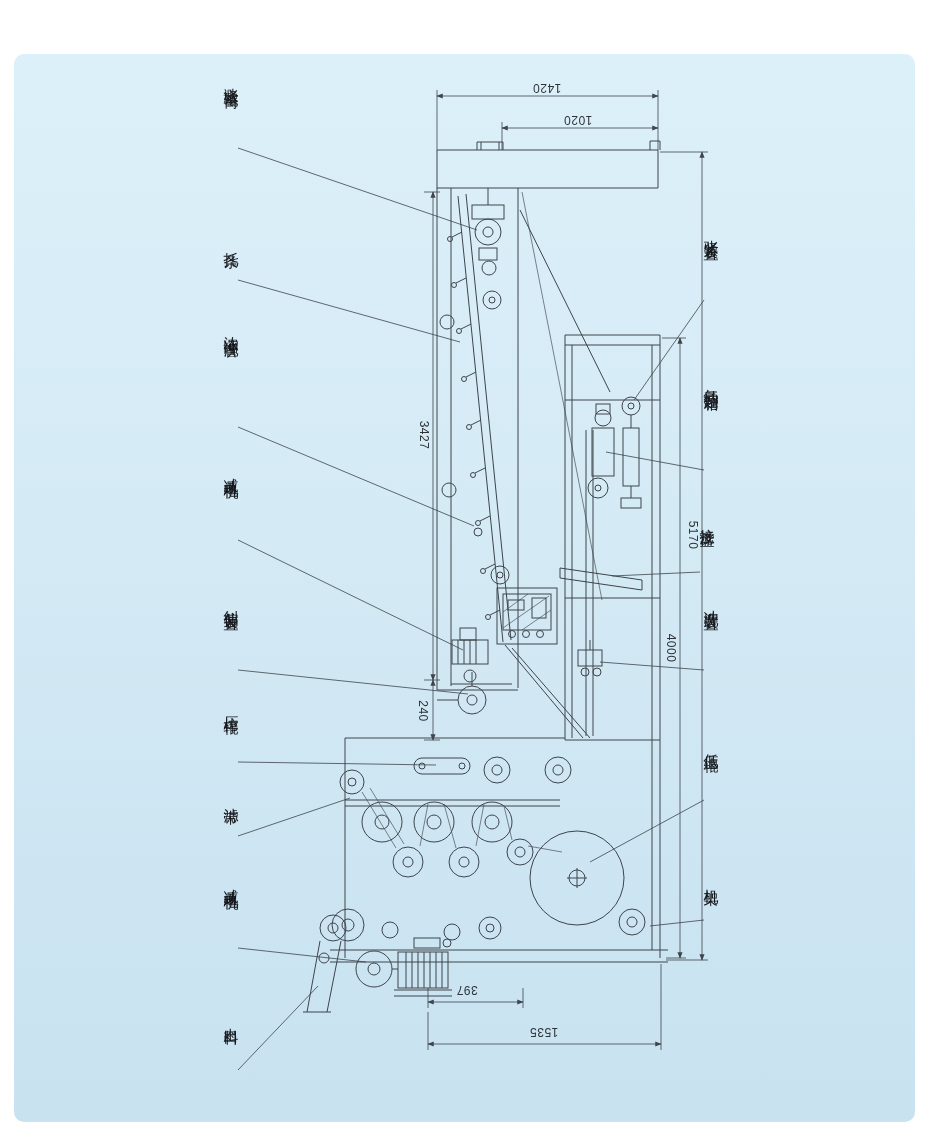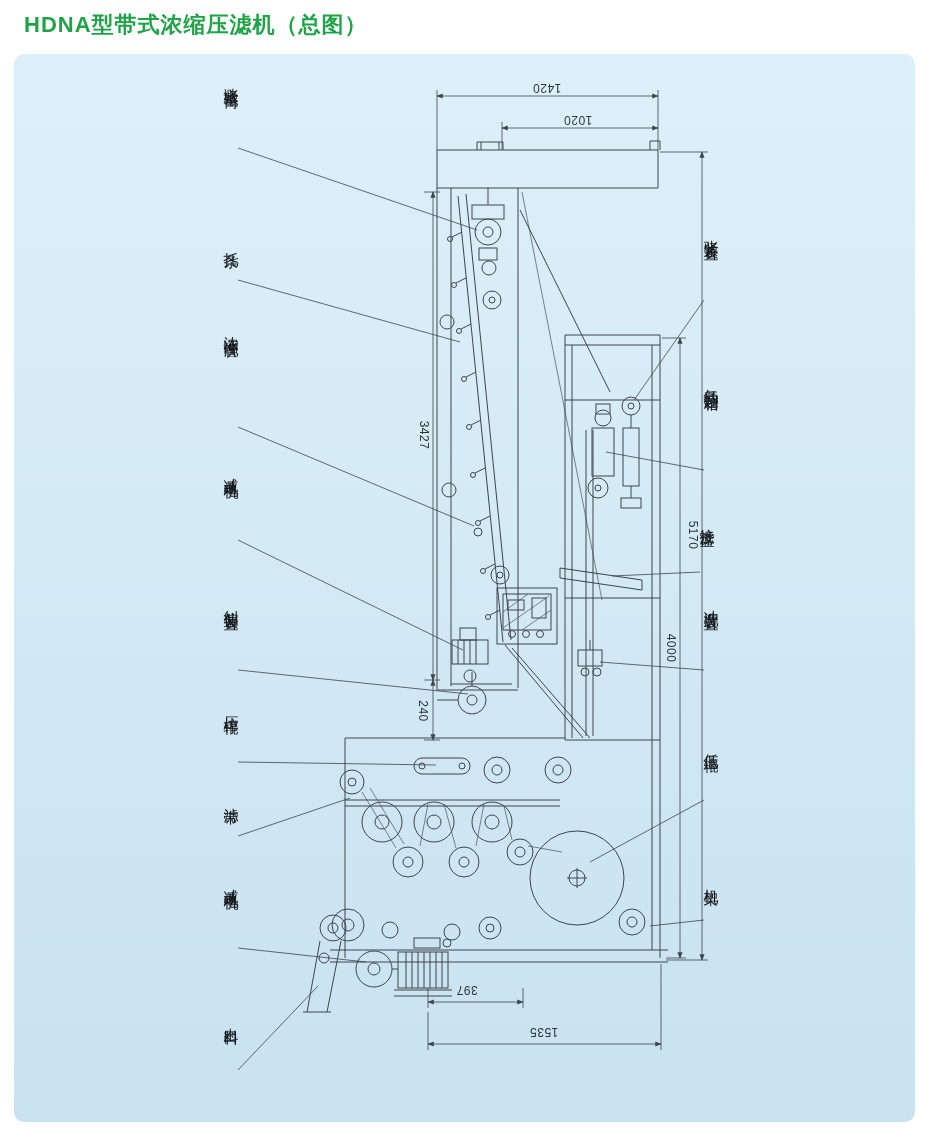--- a/index.html
+++ b/index.html
@@ -36,21 +36,20 @@
     font-size: 12px; color: #2e3338; letter-spacing: 0.5px;
   }
   .r180 { transform: rotate(180deg); }
   .r90  { transform: rotate(90deg); }
 </style>
 </head>
 <body>
 
 <div class="page">
 
-  <h1 class="title">HDNA型带式浓缩压滤机（总图）</h1>
 
   <div class="panel"></div>
 
   <svg class="draw" viewBox="0 0 929 1136">
     <defs>
       <marker id="arr" viewBox="0 0 10 10" refX="9" refY="5" markerWidth="8" markerHeight="8" orient="auto-start-reverse">
         <path d="M0,1 L10,5 L0,9 z" fill="#3e444b"></path>
       </marker>
     </defs>
 

